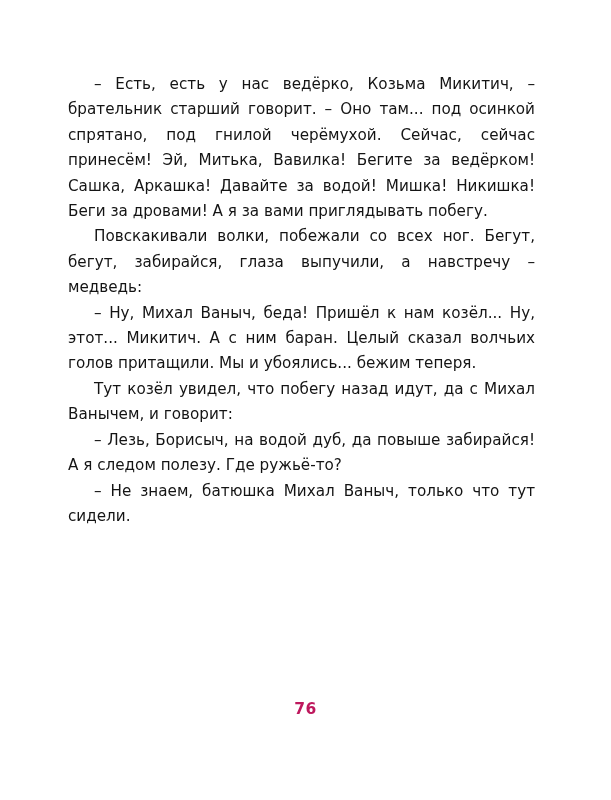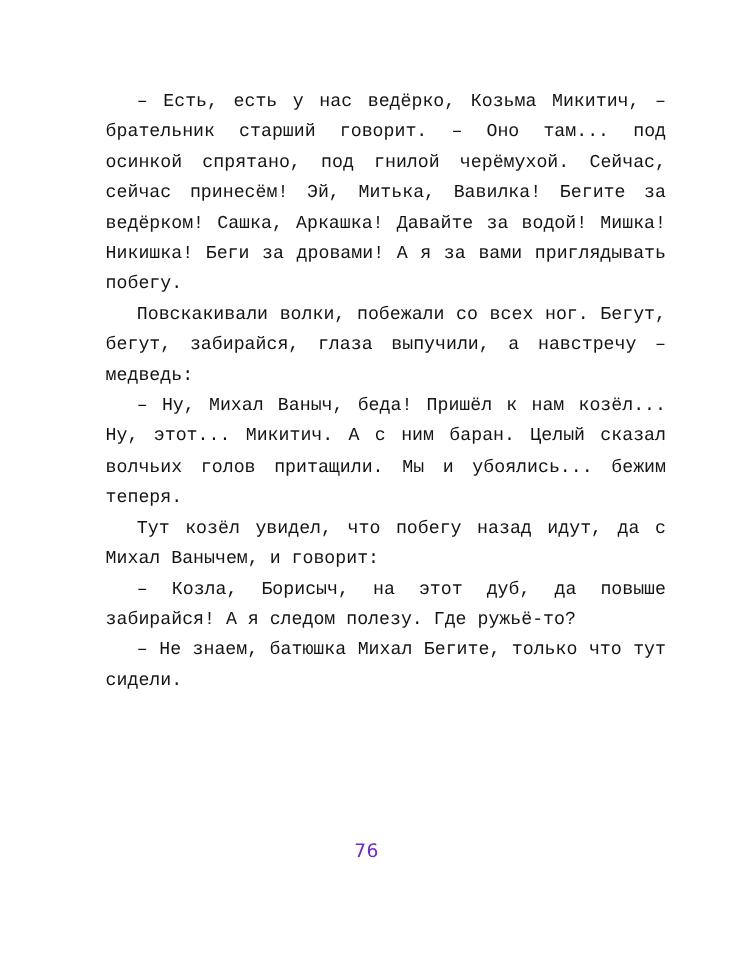--- a/index.html
+++ b/index.html
@@ -14,24 +14,23 @@
   }
   .page {
     position: relative;
     width: 611px;
     height: 800px;
     background: #ffffff;
     box-sizing: border-box;
   }
   .text-column {
     position: absolute;
-    left: 88px;
+    left: 68px;
     top: 72px;
     width: 467px;
-    font-family: Liberation Mono, monospace;
   }
   .para {
     margin: 0;
     font-size: 15.2px;
     line-height: 25.4px;
     color: #141414;
     text-align: justify;
     text-justify: inter-word;
     text-indent: 26px;
     hyphens: none;
@@ -39,34 +38,34 @@
   .para.dialog {
     text-indent: 26px;
   }
   .page-number {
     position: absolute;
     left: 0;
     right: 0;
     top: 700px;
     text-align: center;
     font-size: 15.5px;
-    font-weight: normal;
-    color: #6d28d9;
+    font-weight: bold;
+    color: #be185d;
     letter-spacing: 0.5px;
   }
 </style>
 </head>
 <body>
 
 <div class="page">
 
   <div class="text-column">
     <p class="para">– Есть, есть у нас ведёрко, Козьма Микитич, – брательник старший говорит. – Оно там... под осинкой спрятано, под гнилой черёмухой. Сейчас, сейчас принесём! Эй, Митька, Вавилка! Бегите за ведёрком! Сашка, Аркашка! Давайте за водой! Мишка! Никишка! Беги за дровами! А я за вами приглядывать побегу.</p>
     <p class="para">Повскакивали волки, побежали со всех ног. Бегут, бегут, забирайся, глаза выпучили, а навстречу – медведь:</p>
     <p class="para dialog">– Ну, Михал Ваныч, беда! Пришёл к нам козёл... Ну, этот... Микитич. А с ним баран. Целый сказал волчьих голов притащили. Мы и убоялись... бежим теперя.</p>
     <p class="para">Тут козёл увидел, что побегу назад идут, да с Михал Ванычем, и говорит:</p>
-    <p class="para dialog">– Козла, Борисыч, на этот дуб, да повыше забирайся! А я следом полезу. Где ружьё-то?</p>
-    <p class="para dialog">– Не знаем, батюшка Михал Бегите, только что тут сидели.</p>
+    <p class="para dialog">– Лезь, Борисыч, на водой дуб, да повыше забирайся! А я следом полезу. Где ружьё-то?</p>
+    <p class="para dialog">– Не знаем, батюшка Михал Ваныч, только что тут сидели.</p>
   </div>
 
   <div class="page-number">76</div>
 
 </div>
 
 </body></html>

